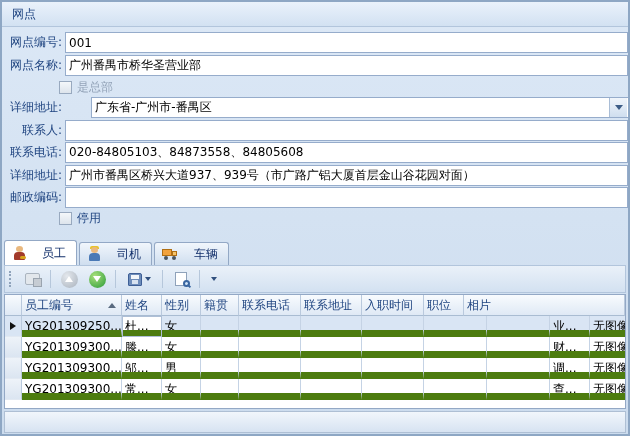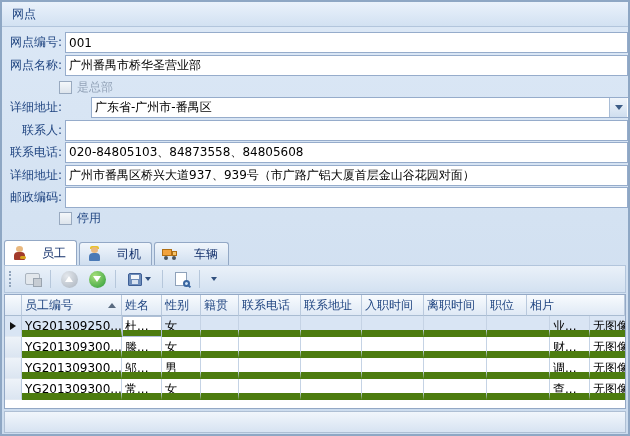--- a/index.html
+++ b/index.html
@@ -229,23 +229,20 @@
         </div>
       <div class="gcell c4">
           <span>联系电话</span>
         </div>
       <div class="gcell c5">
           <span>联系地址</span>
         </div>
       <div class="gcell c6">
           <span>入职时间</span>
         </div>
-      <div class="gcell c8">
-          <span>离职时间</span>
-        </div>
       <div class="gcell c9">
           <span>职位</span>
         </div>
       <div class="gcell c10">
           <span>相片</span>
         </div>
     </div>
 
     <div class="grow drow selected">
       <div class="gcell ind">

